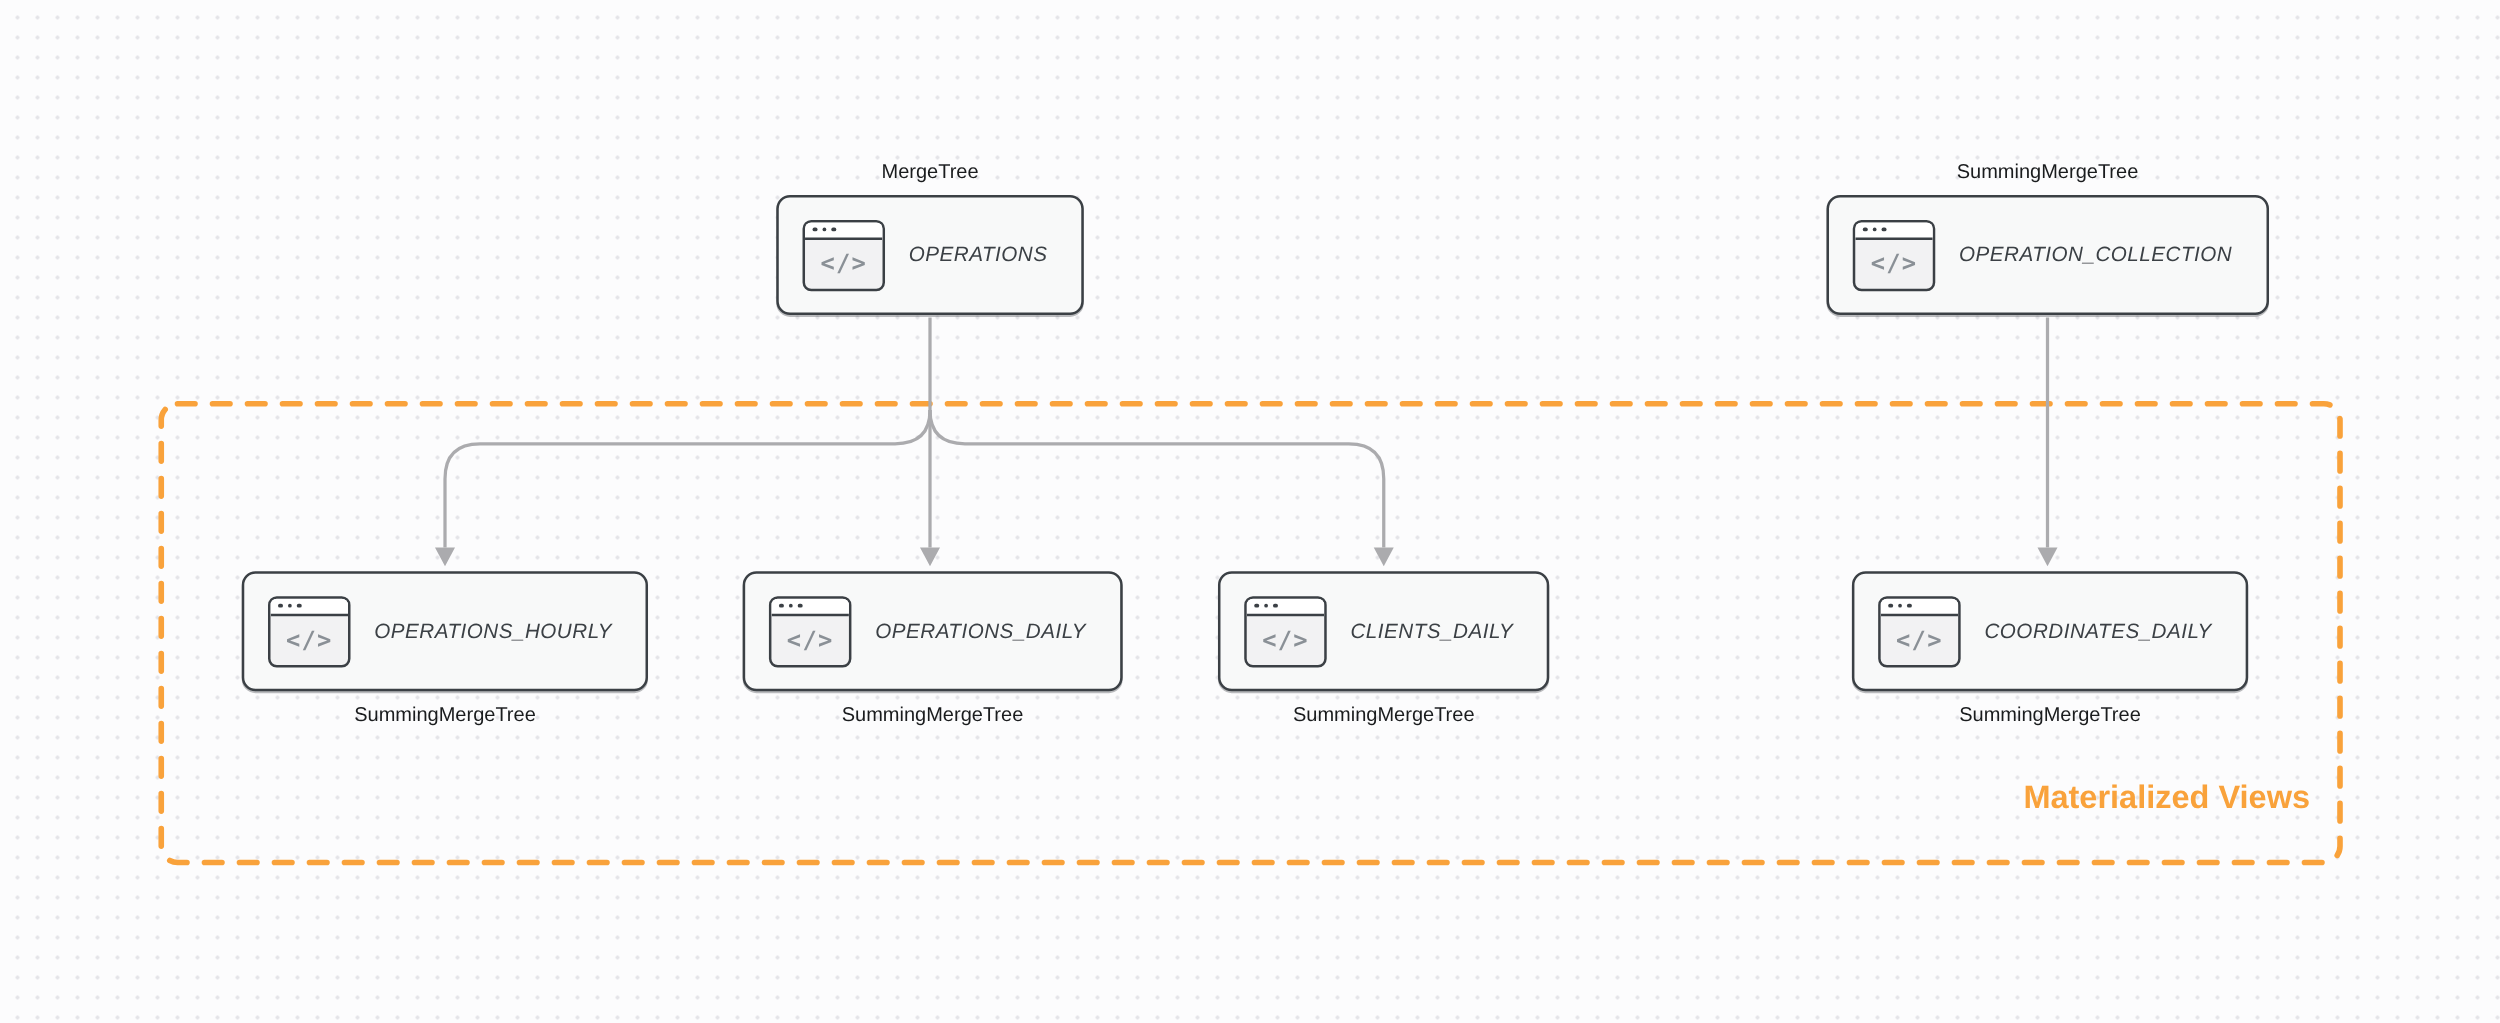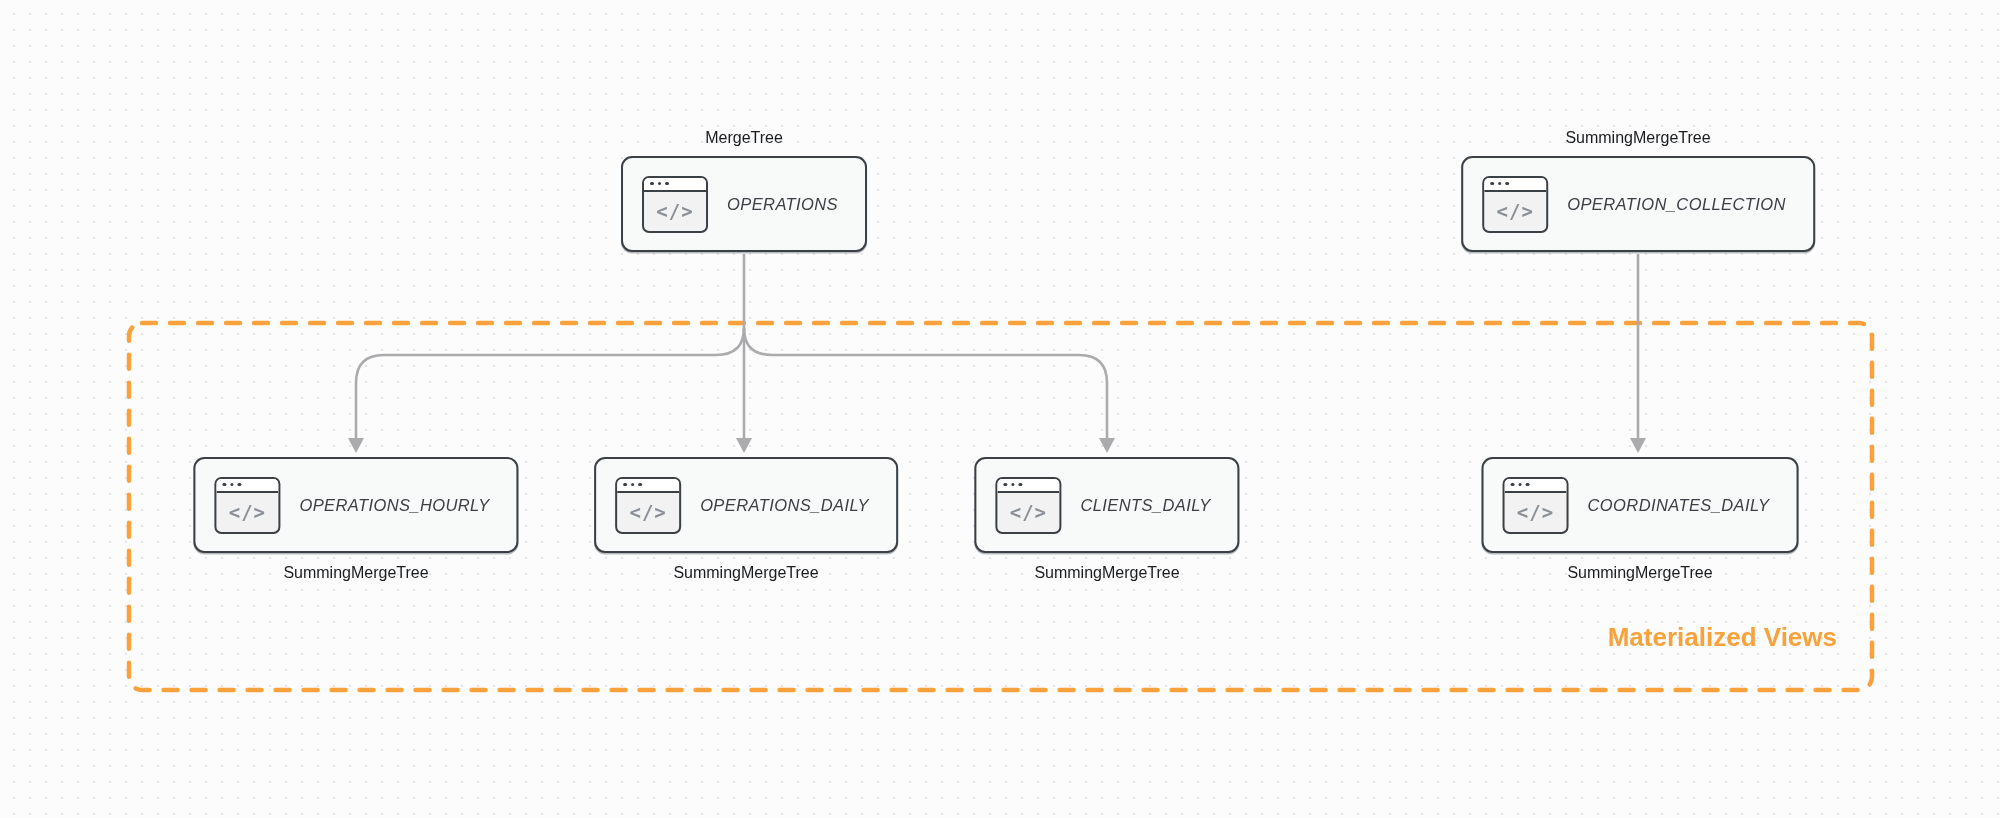--- a/index.html
+++ b/index.html
@@ -111,21 +111,21 @@
     justify-content: center;
     font-family: "DejaVu Sans Mono", monospace;
     font-size: 19px;
     font-weight: bold;
     letter-spacing: 1px;
     color: var(--icon-glyph);
   }
   .mv-label {
     position: absolute;
     top: 622px;
-    right: 163px;
+    right: 152px;
     font-size: 26px;
     font-weight: 600;
     color: var(--accent-orange);
     white-space: nowrap;
   }
 </style>
 </head>
 <body>
 
 <svg class="edges-layer" viewBox="0 0 2000 818" xmlns="http://www.w3.org/2000/svg">

